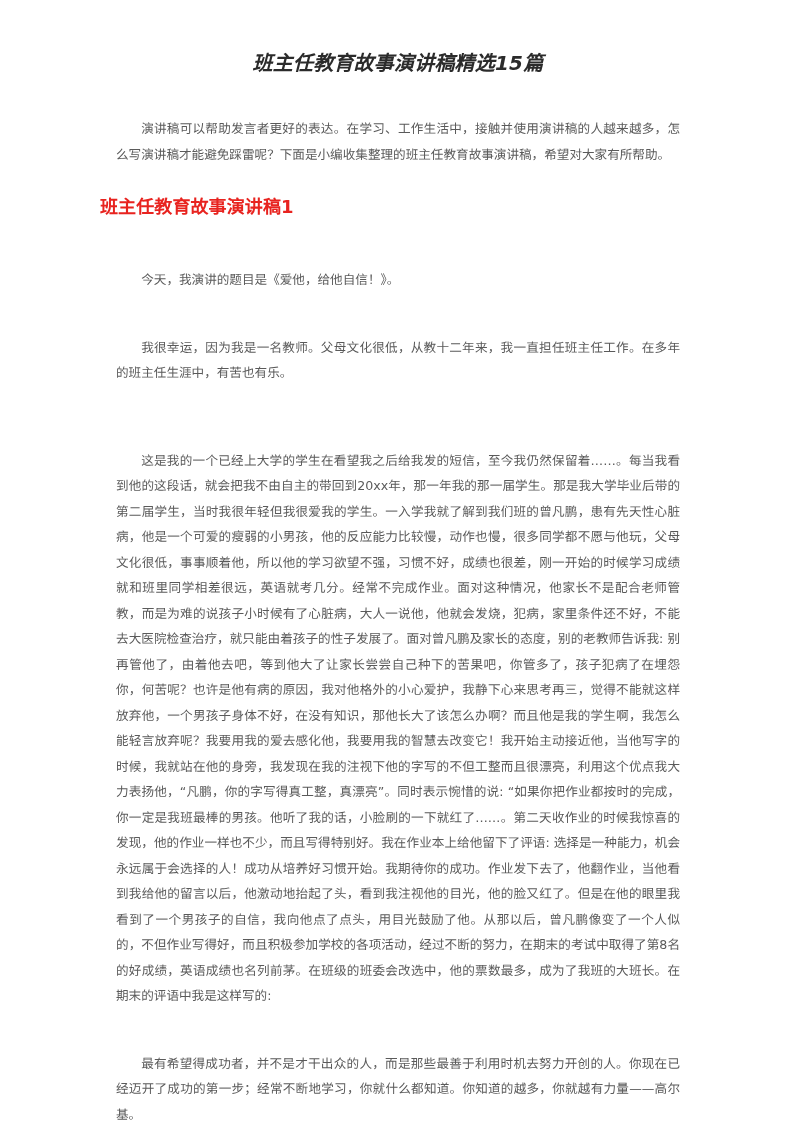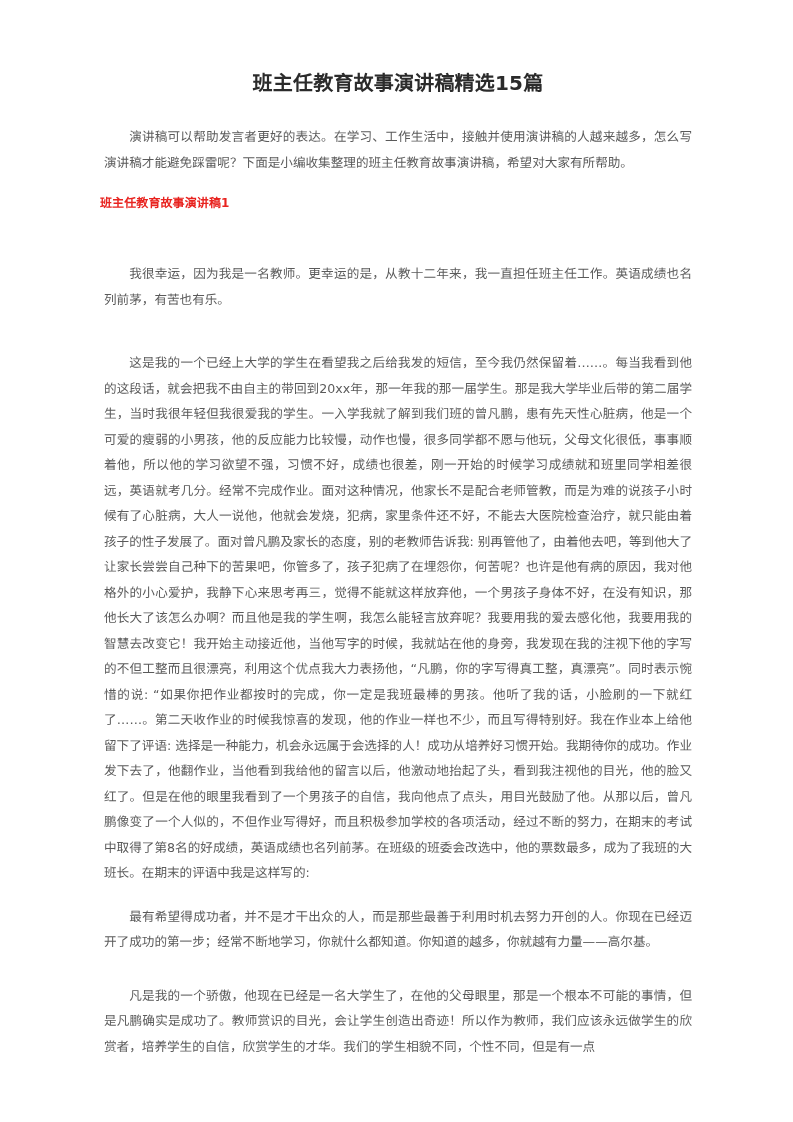--- a/index.html
+++ b/index.html
@@ -20,48 +20,49 @@
     box-sizing: border-box;
   }
   .page-inner {
     position: absolute;
     left: 100px;
     top: 0;
     width: 596px;
   }
   .doc-title {
     margin: 0;
-    padding: 68px 0 0 0;
+    padding: 48px 0 0 0;
     font-size: 20px;
     line-height: 30px;
     font-weight: bold;
     color: #2b2b2b;
     text-align: center;
     letter-spacing: 0.2px;
+    font-style: italic;
   }
   .para {
-    margin: 4px;
+    margin: 16px;
     padding: 0;
     font-size: 12.6px;
     line-height: 25.5px;
     color: #5a5a5a;
     text-align: justify;
     text-justify: inter-ideograph;
     word-break: break-all;
   }
   .para.indent {
     text-indent: 2em;
   }
   .gap-intro { height: 22px; }
   .gap-sm { height: 10px; }
   .gap-md { height: 13px; }
   .section-heading {
     margin: 0;
     padding: 0;
-    font-size: 12px;
+    font-size: 18px;
     line-height: 22px;
     font-weight: bold;
     color: #e8231f;
     letter-spacing: 0.1px;
   }
   .salutation {
     text-indent: 0;
   }
 </style>
 </head>
@@ -81,24 +82,25 @@
     <h2 class="section-heading">班主任教育故事演讲稿1</h2>
 
     <div class="gap-md"></div>
 
 
     <div class="gap-sm"></div>
 
 
     <div class="gap-sm"></div>
 
+    <p class="para indent">今天，我演讲的题目是《爱他，给他自信！》。</p>
 
     <div class="gap-sm"></div>
 
-    <p class="para indent">我很幸运，因为我是一名教师。更幸运的是，从教十二年来，我一直担任班主任工作。英语成绩也名列前茅，有苦也有乐。</p>
+    <p class="para indent">我很幸运，因为我是一名教师。父母文化很低，从教十二年来，我一直担任班主任工作。在多年的班主任生涯中，有苦也有乐。</p>
 
     <div class="gap-sm"></div>
 
 
     <div class="gap-sm"></div>
 
 
     <div class="gap-sm"></div>
 
     <p class="para indent">这是我的一个已经上大学的学生在看望我之后给我发的短信，至今我仍然保留着……。每当我看到他的这段话，就会把我不由自主的带回到20xx年，那一年我的那一届学生。那是我大学毕业后带的第二届学生，当时我很年轻但我很爱我的学生。一入学我就了解到我们班的曾凡鹏，患有先天性心脏病，他是一个可爱的瘦弱的小男孩，他的反应能力比较慢，动作也慢，很多同学都不愿与他玩，父母文化很低，事事顺着他，所以他的学习欲望不强，习惯不好，成绩也很差，刚一开始的时候学习成绩就和班里同学相差很远，英语就考几分。经常不完成作业。面对这种情况，他家长不是配合老师管教，而是为难的说孩子小时候有了心脏病，大人一说他，他就会发烧，犯病，家里条件还不好，不能去大医院检查治疗，就只能由着孩子的性子发展了。面对曾凡鹏及家长的态度，别的老教师告诉我: 别再管他了，由着他去吧，等到他大了让家长尝尝自己种下的苦果吧，你管多了，孩子犯病了在埋怨你，何苦呢？也许是他有病的原因，我对他格外的小心爱护，我静下心来思考再三，觉得不能就这样放弃他，一个男孩子身体不好，在没有知识，那他长大了该怎么办啊？而且他是我的学生啊，我怎么能轻言放弃呢？我要用我的爱去感化他，我要用我的智慧去改变它！我开始主动接近他，当他写字的时候，我就站在他的身旁，我发现在我的注视下他的字写的不但工整而且很漂亮，利用这个优点我大力表扬他，“凡鹏，你的字写得真工整，真漂亮”。同时表示惋惜的说: “如果你把作业都按时的完成，你一定是我班最棒的男孩。他听了我的话，小脸刷的一下就红了……。第二天收作业的时候我惊喜的发现，他的作业一样也不少，而且写得特别好。我在作业本上给他留下了评语: 选择是一种能力，机会永远属于会选择的人！成功从培养好习惯开始。我期待你的成功。作业发下去了，他翻作业，当他看到我给他的留言以后，他激动地抬起了头，看到我注视他的目光，他的脸又红了。但是在他的眼里我看到了一个男孩子的自信，我向他点了点头，用目光鼓励了他。从那以后，曾凡鹏像变了一个人似的，不但作业写得好，而且积极参加学校的各项活动，经过不断的努力，在期末的考试中取得了第8名的好成绩，英语成绩也名列前茅。在班级的班委会改选中，他的票数最多，成为了我班的大班长。在期末的评语中我是这样写的:</p>

